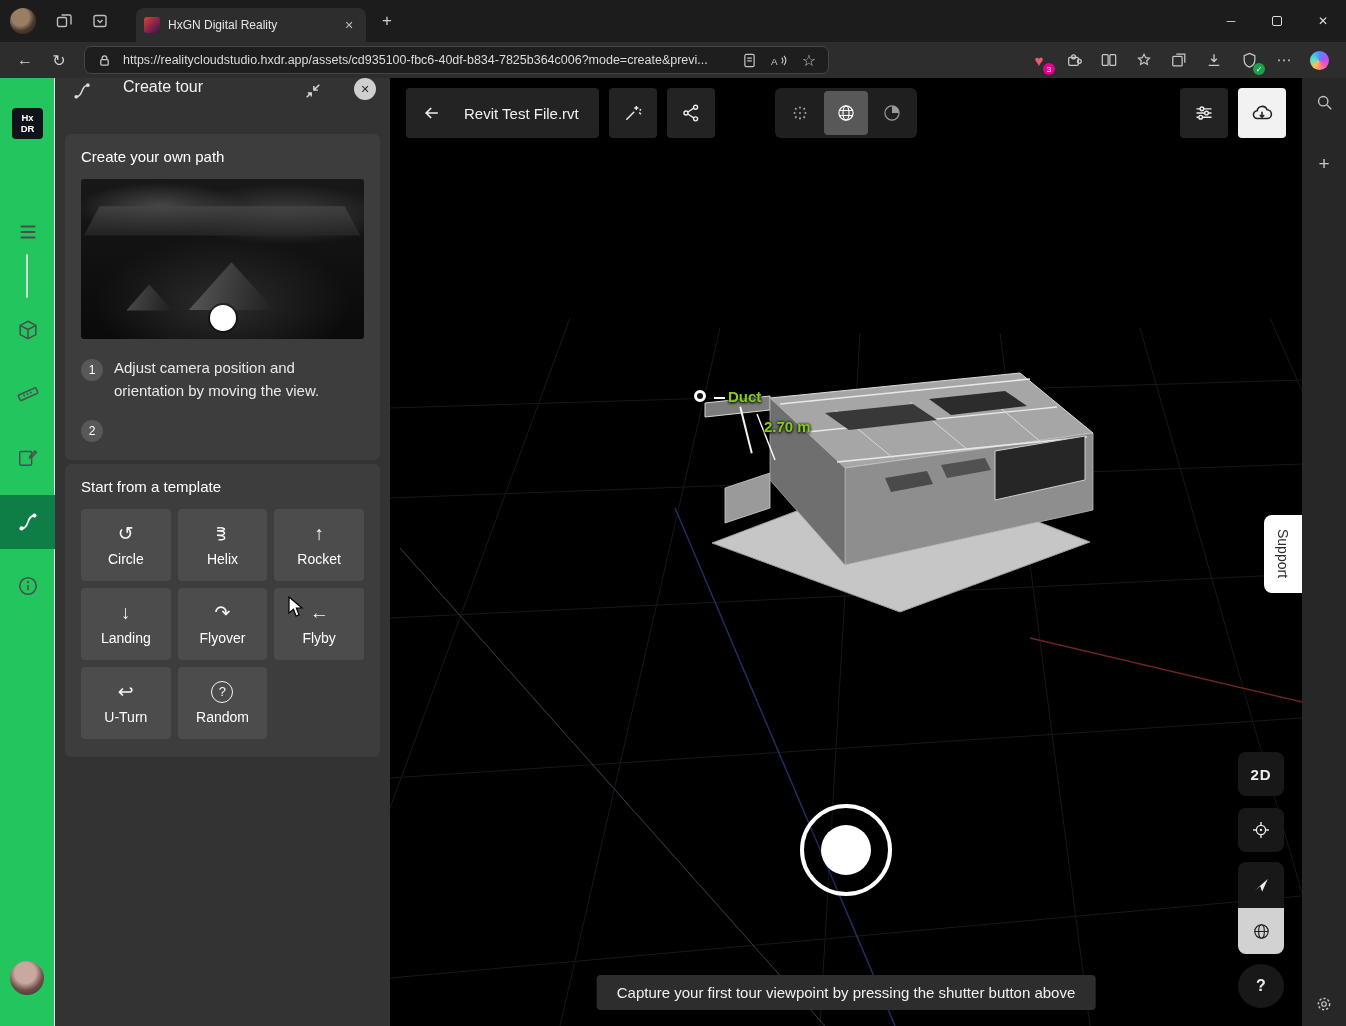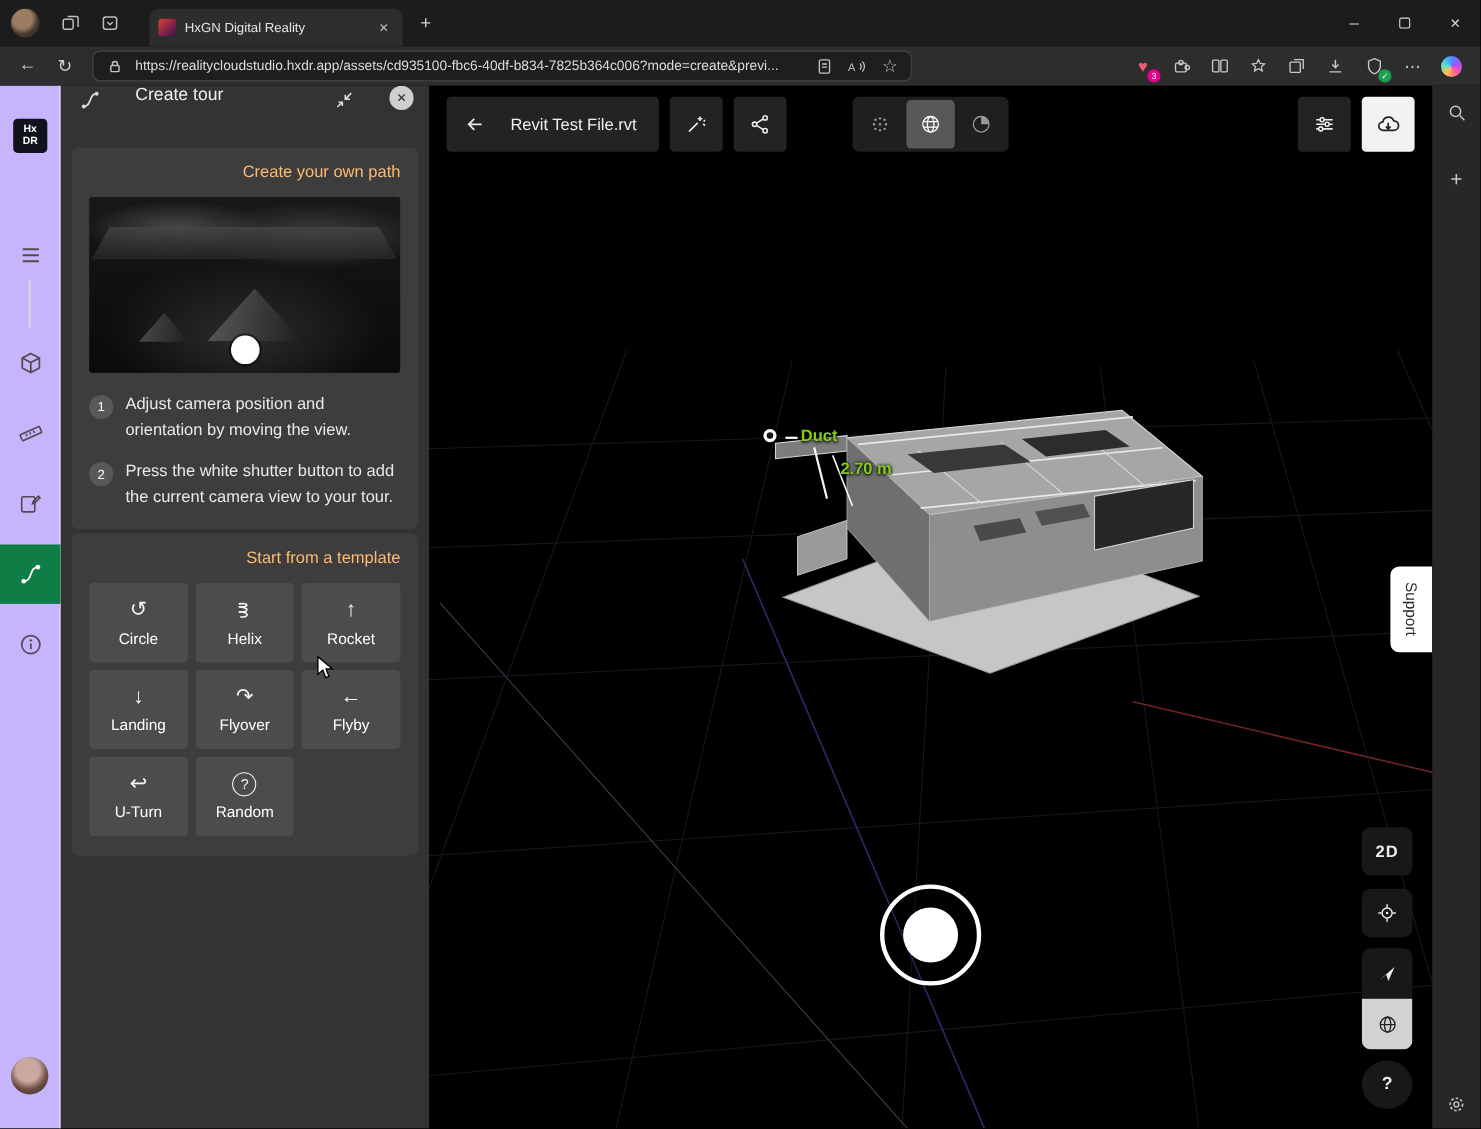--- a/index.html
+++ b/index.html
@@ -34,38 +34,38 @@
     color:#fff;font-size:8px;display:flex;align-items:center;justify-content:center;padding:0 2px}
   .badge.green{background:#1e9e4f;font-size:8px}
   .copilot{width:19px;height:19px;border-radius:50%;
     background:conic-gradient(#4e8cff,#b44eff,#ff5c9e,#ffc24e,#4ee0d8,#4e8cff)}
   .heart{color:#e85d75;font-size:15px}
 
   
   .content{position:absolute;top:78px;left:0;right:0;bottom:0;display:flex}
 
   
-  .app-sidebar{width:55px;background:#c4b5fd;position:relative;flex:none;border-right:1px solid #e3e3e3}
+  .app-sidebar{width:55px;background:#22c55e;position:relative;flex:none;border-right:1px solid #e3e3e3}
   .logo{position:absolute;top:30px;left:12px;width:31px;height:31px;background:#11131c;border-radius:4px;
     color:#fff;font-size:9.5px;font-weight:bold;display:flex;flex-direction:column;align-items:center;justify-content:center;line-height:1.15}
   .sb-item{position:absolute;left:0;width:55px;height:44px;display:flex;align-items:center;justify-content:center;color:#4d4d4d}
   .sb-item.selected{height:54px;background:var(--accent,#0f7e46);color:#fff}
   .sb-divider{position:absolute;left:26px;top:176px;width:2px;height:44px;background:#d6d6d6;border-radius:2px}
   .sb-avatar{position:absolute;left:10px;top:883px;width:34px;height:34px;border-radius:50%;
     background:radial-gradient(circle at 45% 35%,#c9a8a0 0 36%,#6e5048 60%,#2e2622 100%)}
 
   
   .tour-panel{width:335px;background:#333333;flex:none;display:flex;flex-direction:column;overflow:hidden}
   .tp-header{height:52px;display:flex;align-items:flex-start;padding:0 14px;gap:28px;flex:none}
   .tp-title{font-size:16px;color:#f0f0f0;flex:1}
   .tp-hico{width:26px;height:26px;display:flex;align-items:center;justify-content:center;color:#dadada}
   .tp-close{width:22px;height:22px;border-radius:50%;background:#cfcfcf;color:#2d2d2d;font-size:11px;
     display:flex;align-items:center;justify-content:center}
   .card{background:#3d3d3d;border-radius:6px;margin:4px 10px 0 10px;padding:14px 16px 18px}
-  .card-title{font-size:15px;color:#fdba74;text-align:right;margin-bottom:14px}
+  .card-title{font-size:15px;color:#ffffff;text-align:left;margin-bottom:14px}
   .thumb{width:100%;height:160px;border-radius:3px;position:relative;overflow:hidden;
     background:
       radial-gradient(120px 36px at 28% 18%, #4a4a4a 0%, rgba(0,0,0,0) 70%),
       radial-gradient(150px 44px at 72% 22%, #414141 0%, rgba(0,0,0,0) 70%),
       radial-gradient(170px 90px at 50% 78%, #2c2c2c 0%, rgba(0,0,0,0) 75%),
       linear-gradient(#181818,#0a0a0a)}
   .thumb-band{position:absolute;left:4%;top:14%;width:92%;height:24%;
     background:linear-gradient(#454545,#262626);transform:perspective(200px) rotateX(40deg);opacity:.8}
   .pyramid{position:absolute;left:38%;top:52%;width:86px;height:48px;
     background:linear-gradient(100deg,#5a5a5a,#1f1f1f);clip-path:polygon(50% 0,100% 100%,0 100%)}
@@ -314,21 +314,20 @@
         <div class="pyramid small"></div>
         <div class="thumb-shutter"></div>
       </div>
       <div class="steps">
         <div class="step">
           <span class="step-num">1</span>
           <span class="step-text">Adjust camera position and orientation by moving the view.</span>
         </div>
         <div class="step">
           <span class="step-num">2</span>
-          <span class="step-text">Press the white shutter button to add the current camera view to your tour.</span>
         </div>
       </div>
     </div>
 
 
     <div class="card">
       <div class="card-title">Start from a template</div>
       <div class="tpl-grid">
         <button class="tpl">
           <span class="tpl-ic">↺</span>
@@ -486,20 +485,21 @@
               <path d="M12 10.5 v6 M9.6 14.2 L12 16.6 L14.4 14.2"></path>
             </svg>
         </div>
       </div>
     </div>
 
     <div class="shutter">
       <div class="shutter-inner"></div>
     </div>
 
+    <div class="toast">Capture your first tour viewpoint by pressing the shutter button above</div>
 
     <div class="support-tab">
       <span class="support-text">Support</span>
     </div>
 
     <div class="ctl ctl-2d">2D</div>
     <div class="ctl ctl-locate">
       <svg width="20" height="20" viewBox="0 0 24 24" fill="none" stroke="currentColor" stroke-width="1.6">
           <circle cx="12" cy="12" r="5.5"></circle>
           <path d="M12 2.5 v3.5 M12 18 v3.5 M2.5 12 h3.5 M18 12 h3.5"></path>

